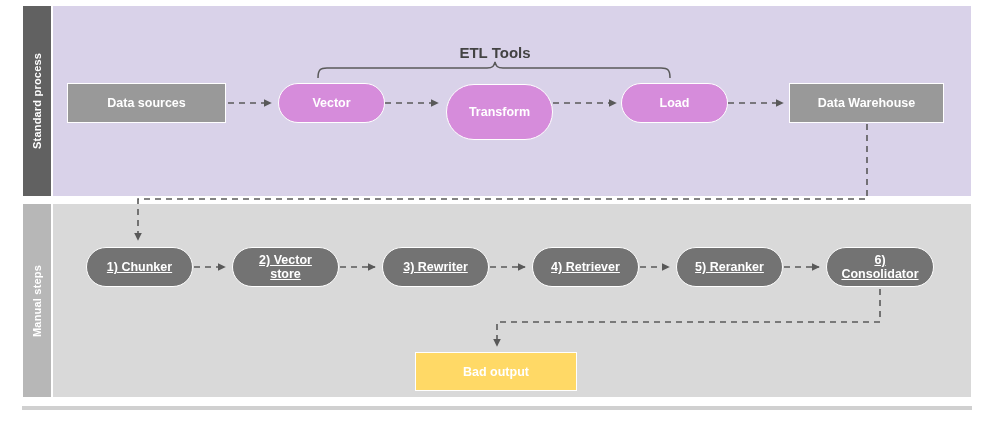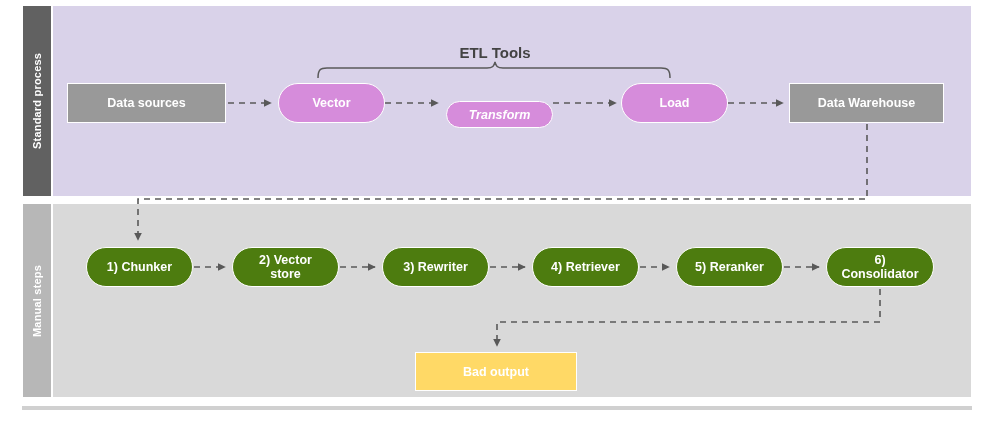--- a/index.html
+++ b/index.html
@@ -65,21 +65,21 @@
     font-size: 12.5px;
     line-height: 14px;
     border: 1px solid #ffffff;
     padding: 0 14px;
     z-index: 5;
   }
   .node.rect   { border-radius: 0; }
   .node.pill   { border-radius: 999px; }
   .node.gray   { background: #999999; }
   .node.purple { background: #d68cdb; }
-  .node.softgray { background: #4d7c0f; }
+  .node.softgray { background: #737373; text-decoration: underline; }
   .node.yellow { background: #ffd966; }
 
   
   #connectors {
     position: absolute;
     left: 0; top: 0;
     width: 1003px; height: 430px;
     z-index: 4;
     pointer-events: none;
   }
@@ -147,21 +147,21 @@
   <div id="etl-label">ETL Tools</div>
 
   <div class="node rect gray" style="left:67px;  top:83px;  width:159px; height:40px;">
     <span>Data sources</span>
   </div>
 
   <div class="node pill purple" style="left:278px; top:83px; width:107px; height:40px;">
     <span>Vector</span>
   </div>
 
-  <div class="node pill purple" style="left:446px; top:101px; width:107px; height:27px;font-style:italic;">
+  <div class="node pill purple" style="left:446px; top:84px; width:107px; height:56px;">
     <span>Transform</span>
   </div>
 
   <div class="node pill purple" style="left:621px; top:83px; width:107px; height:40px;">
     <span>Load</span>
   </div>
 
   <div class="node rect gray" style="left:789px; top:83px; width:155px; height:40px;">
     <span>Data Warehouse</span>
   </div>

